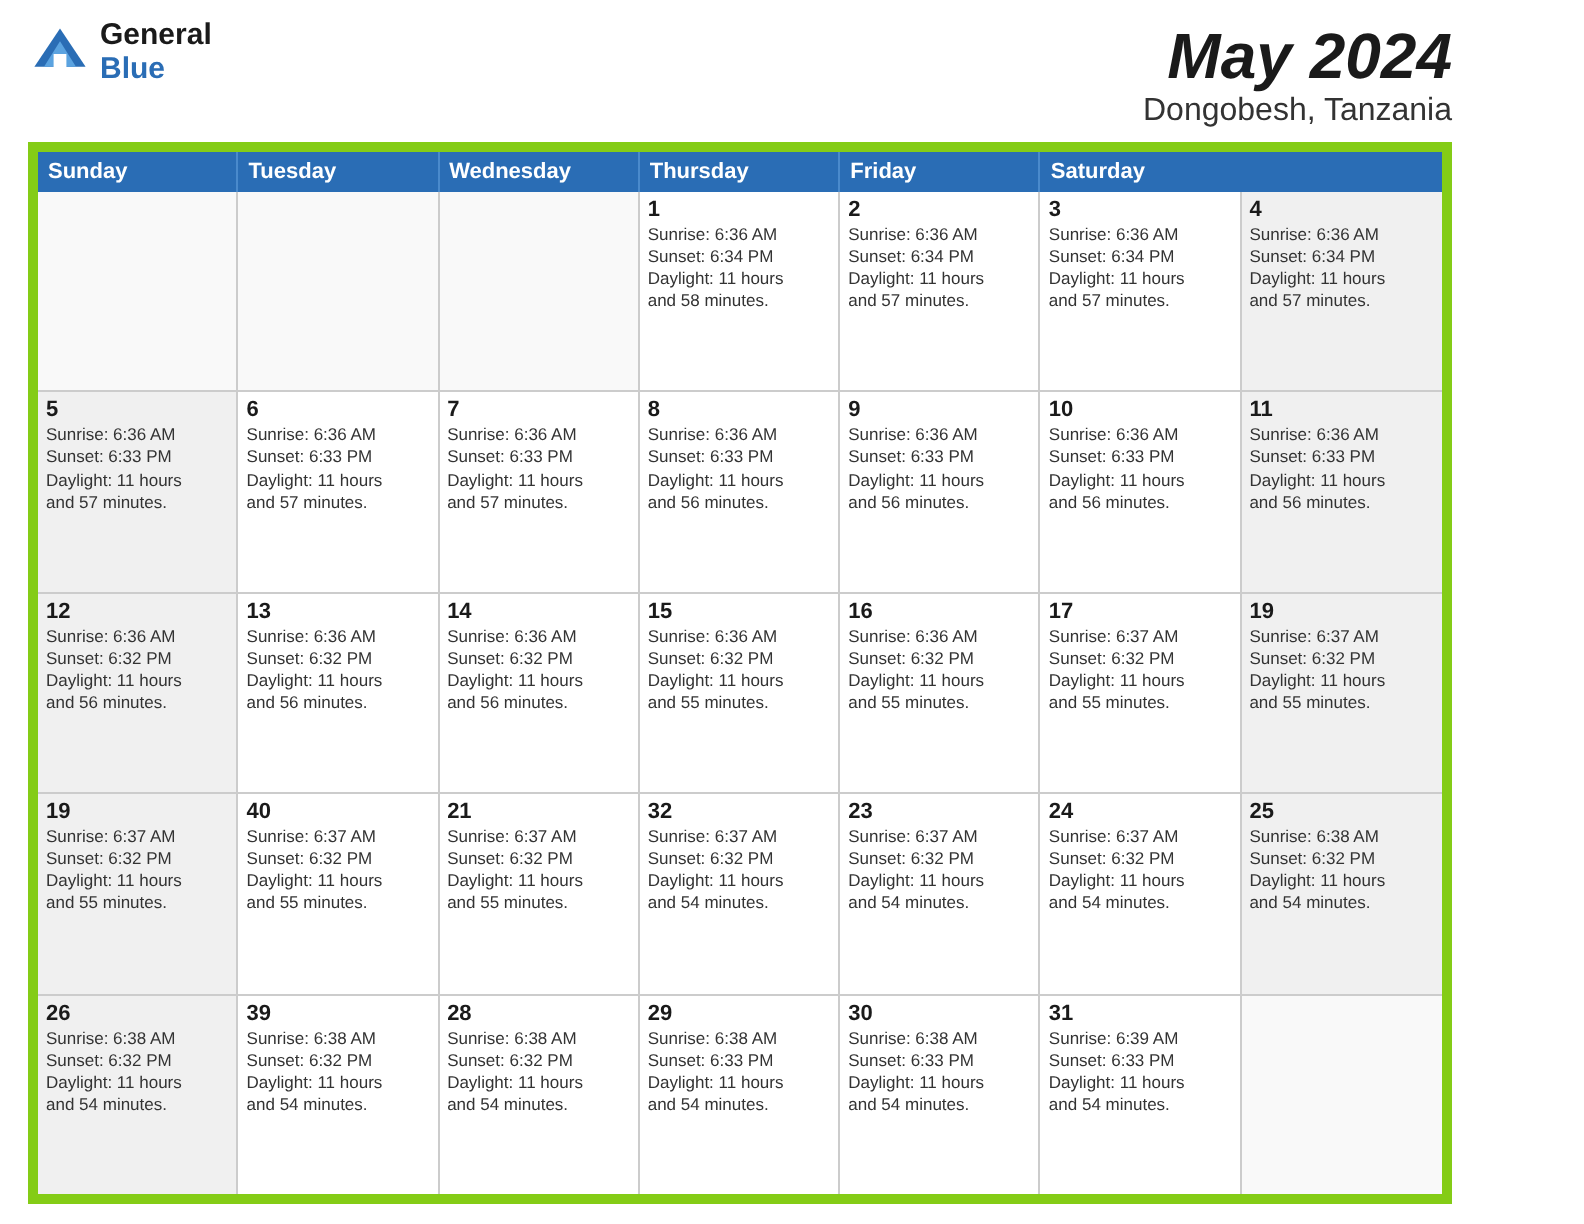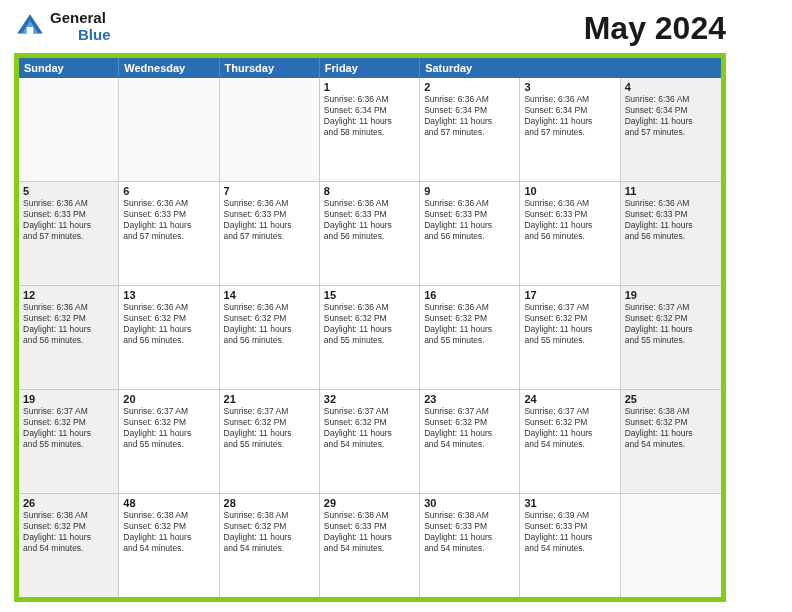--- a/index.html
+++ b/index.html
@@ -35,33 +35,33 @@
     }
     .logo-general {
       font-size: 15px;
       font-weight: bold;
       color: #1a1a1a;
     }
     .logo-blue {
       font-size: 15px;
       font-weight: bold;
       color: #2a6db5;
-      margin-left: 28px;
     }
     .logo-icon {
       width: 32px;
       height: 32px;
     }
     .title-area {
       text-align: right;
     }
     .month-title {
       font-size: 32px;
       font-weight: bold;
       color: #1a1a1a;
+      font-style: italic;
     }
     .location {
       font-size: 16px;
       color: #333;
     }
     .calendar {
       flex: 1;
       display: flex;
       flex-direction: column;
       border: 5px solid #84cc16;
@@ -127,26 +127,28 @@
         <polygon points="20,12 30,28 10,28" fill="#5ba3e0"></polygon>
         <rect x="16" y="20" width="8" height="10" fill="#fff"></rect>
       </svg>
       <div class="logo-text">
         <span class="logo-general">General</span>
         <span class="logo-blue">Blue</span>
       </div>
     </div>
     <div class="title-area">
       <div class="month-title">May 2024</div>
+      <div class="location">Dongobesh, Tanzania</div>
     </div>
   </div>
 
   <div class="calendar">
     <div class="cal-header">
       <div class="cal-header-cell">Sunday</div>
+      <div class="cal-header-cell">Tuesday</div>
       <div class="cal-header-cell">Wednesday</div>
       <div class="cal-header-cell">Thursday</div>
       <div class="cal-header-cell">Friday</div>
       <div class="cal-header-cell">Saturday</div>
     </div>
     <div class="cal-body" id="cal-body">
     <div class="cal-row">
           <div class="cal-cell empty"></div>
           <div class="cal-cell empty"></div>
           <div class="cal-cell empty"></div>
@@ -283,21 +285,21 @@
         </div>
         <div class="cal-row">
           <div class="cal-cell shaded">
             <div class="day-num">19</div>
             <div class="day-info" style="white-space: pre-line;">Sunrise: 6:37 AM
 Sunset: 6:32 PM
 Daylight: 11 hours
 and 55 minutes.</div>
           </div>
           <div class="cal-cell">
-            <div class="day-num">20</div>
+            <div class="day-num">40</div>
             <div class="day-info" style="white-space: pre-line;">Sunrise: 6:37 AM
 Sunset: 6:32 PM
 Daylight: 11 hours
 and 55 minutes.</div>
           </div>
           <div class="cal-cell">
             <div class="day-num">21</div>
             <div class="day-info" style="white-space: pre-line;">Sunrise: 6:37 AM
 Sunset: 6:32 PM
 Daylight: 11 hours
@@ -334,21 +336,21 @@
         </div>
         <div class="cal-row">
           <div class="cal-cell shaded">
             <div class="day-num">26</div>
             <div class="day-info" style="white-space: pre-line;">Sunrise: 6:38 AM
 Sunset: 6:32 PM
 Daylight: 11 hours
 and 54 minutes.</div>
           </div>
           <div class="cal-cell">
-            <div class="day-num">48</div>
+            <div class="day-num">39</div>
             <div class="day-info" style="white-space: pre-line;">Sunrise: 6:38 AM
 Sunset: 6:32 PM
 Daylight: 11 hours
 and 54 minutes.</div>
           </div>
           <div class="cal-cell">
             <div class="day-num">28</div>
             <div class="day-info" style="white-space: pre-line;">Sunrise: 6:38 AM
 Sunset: 6:32 PM
 Daylight: 11 hours

